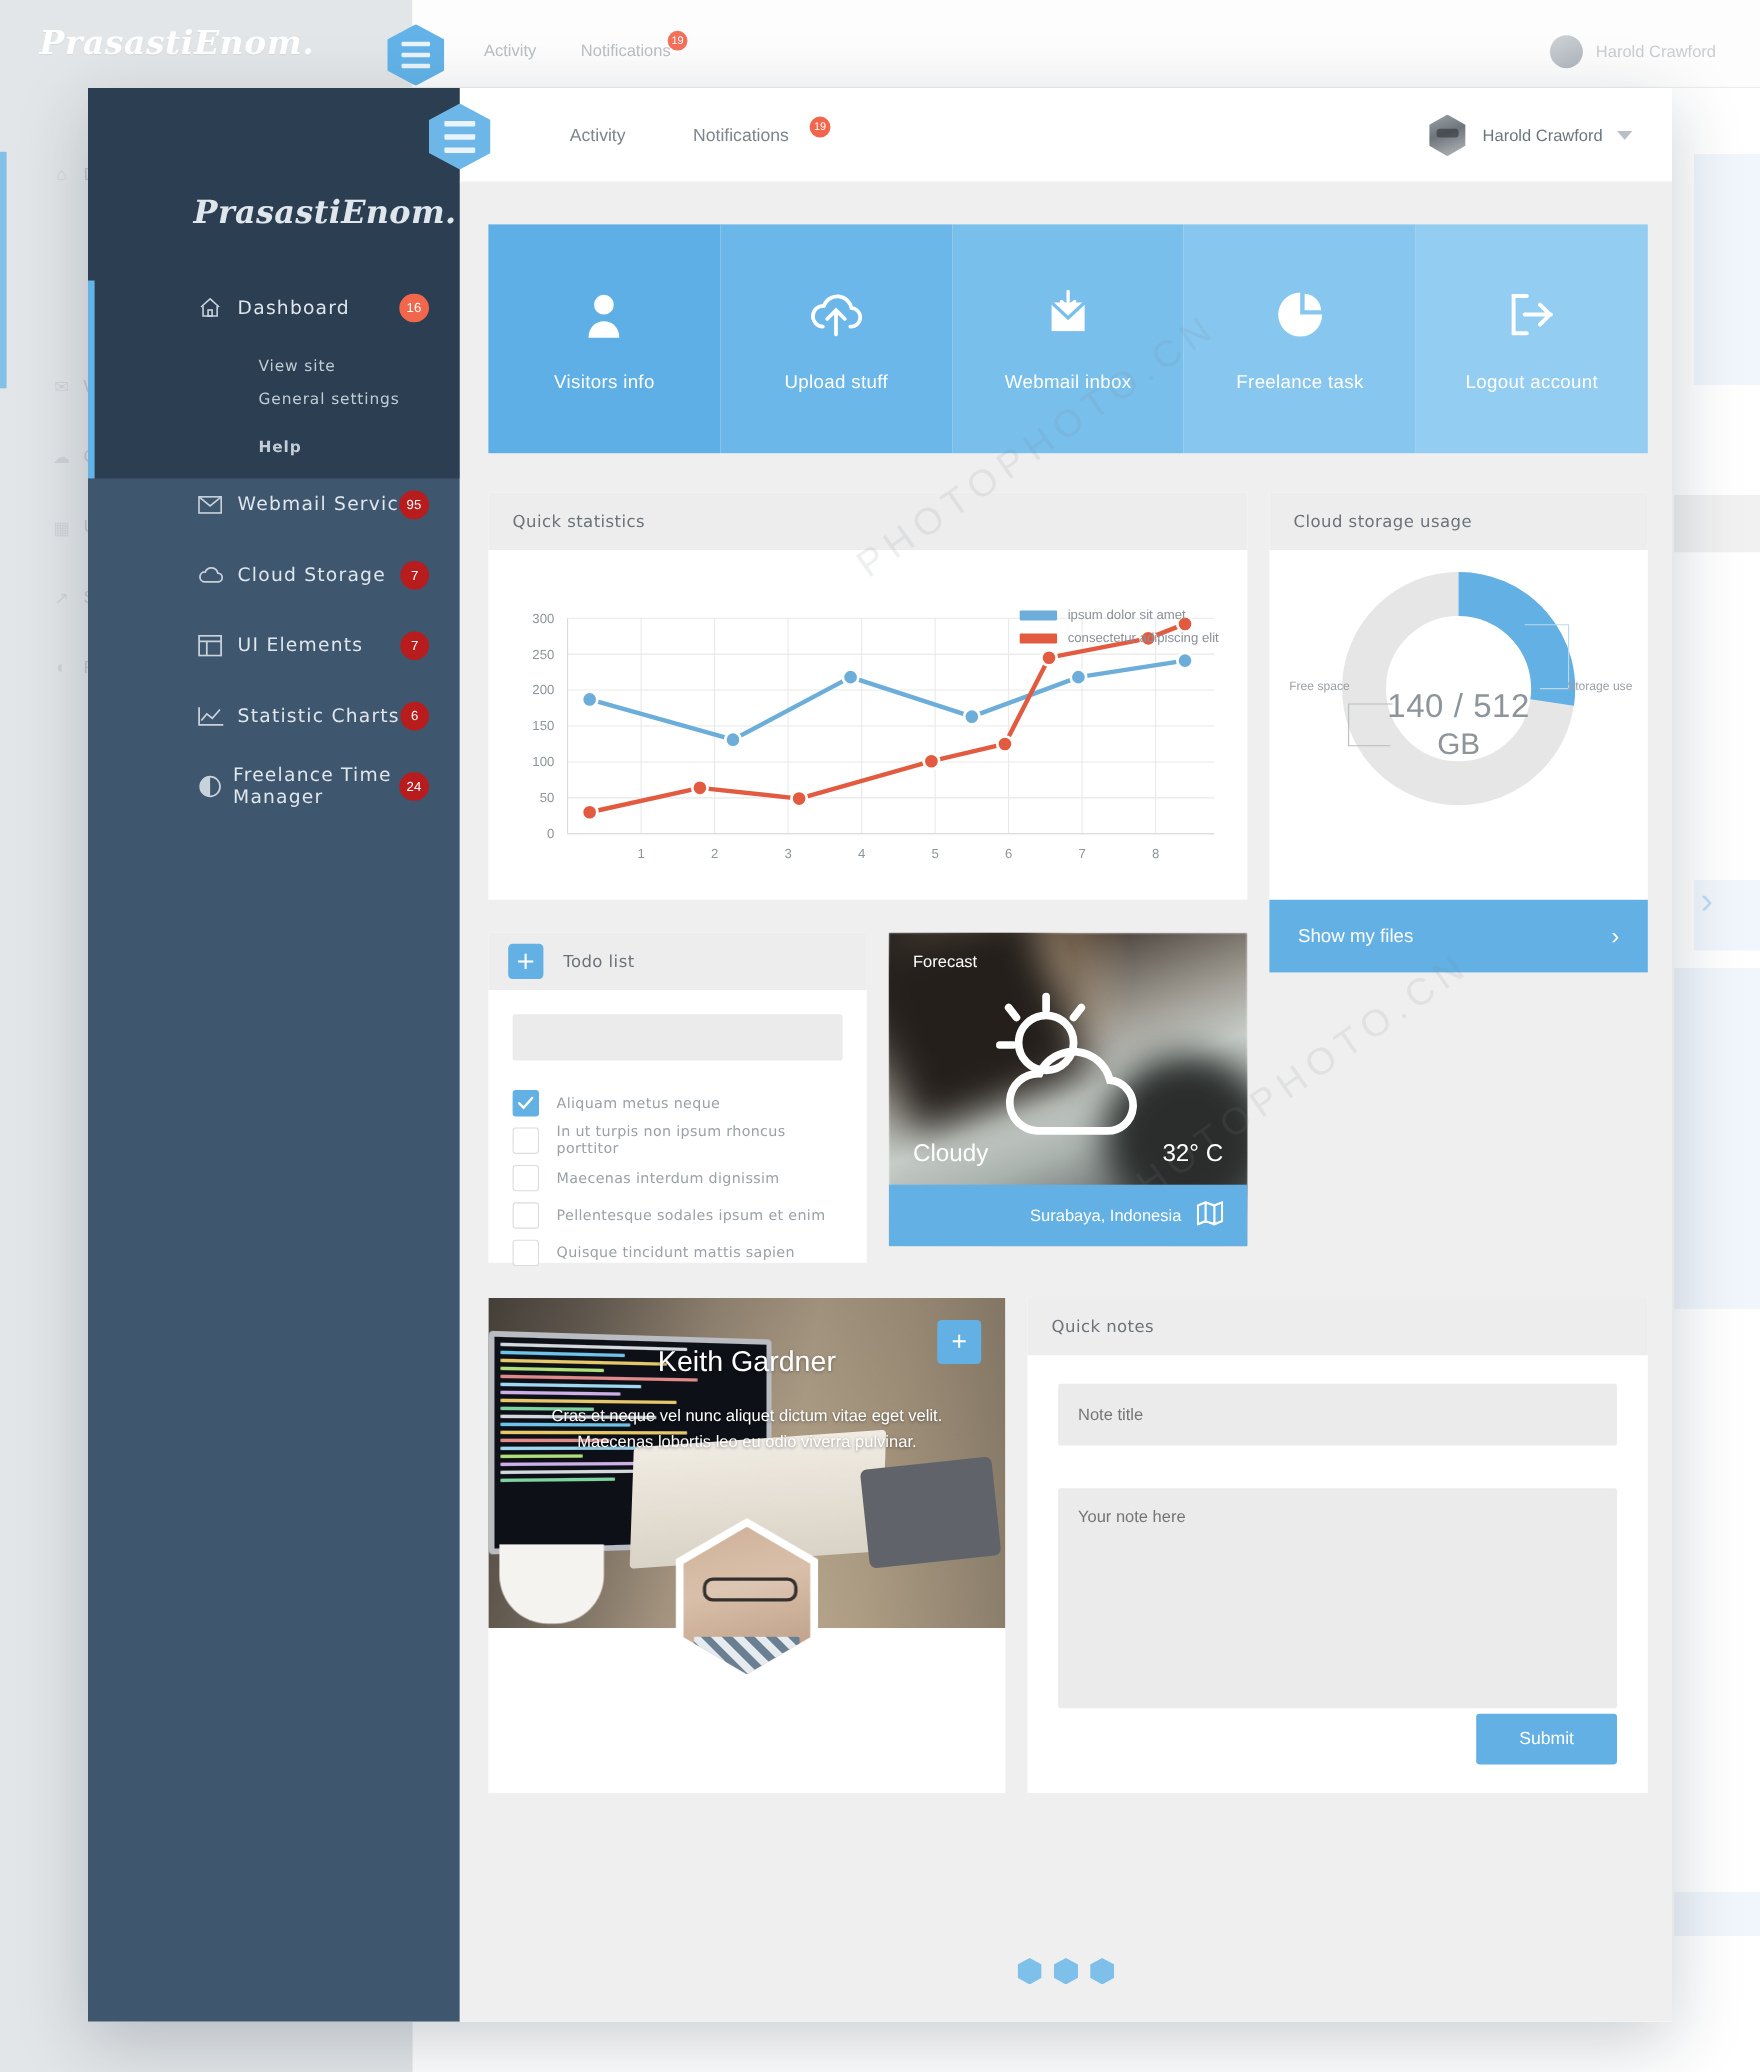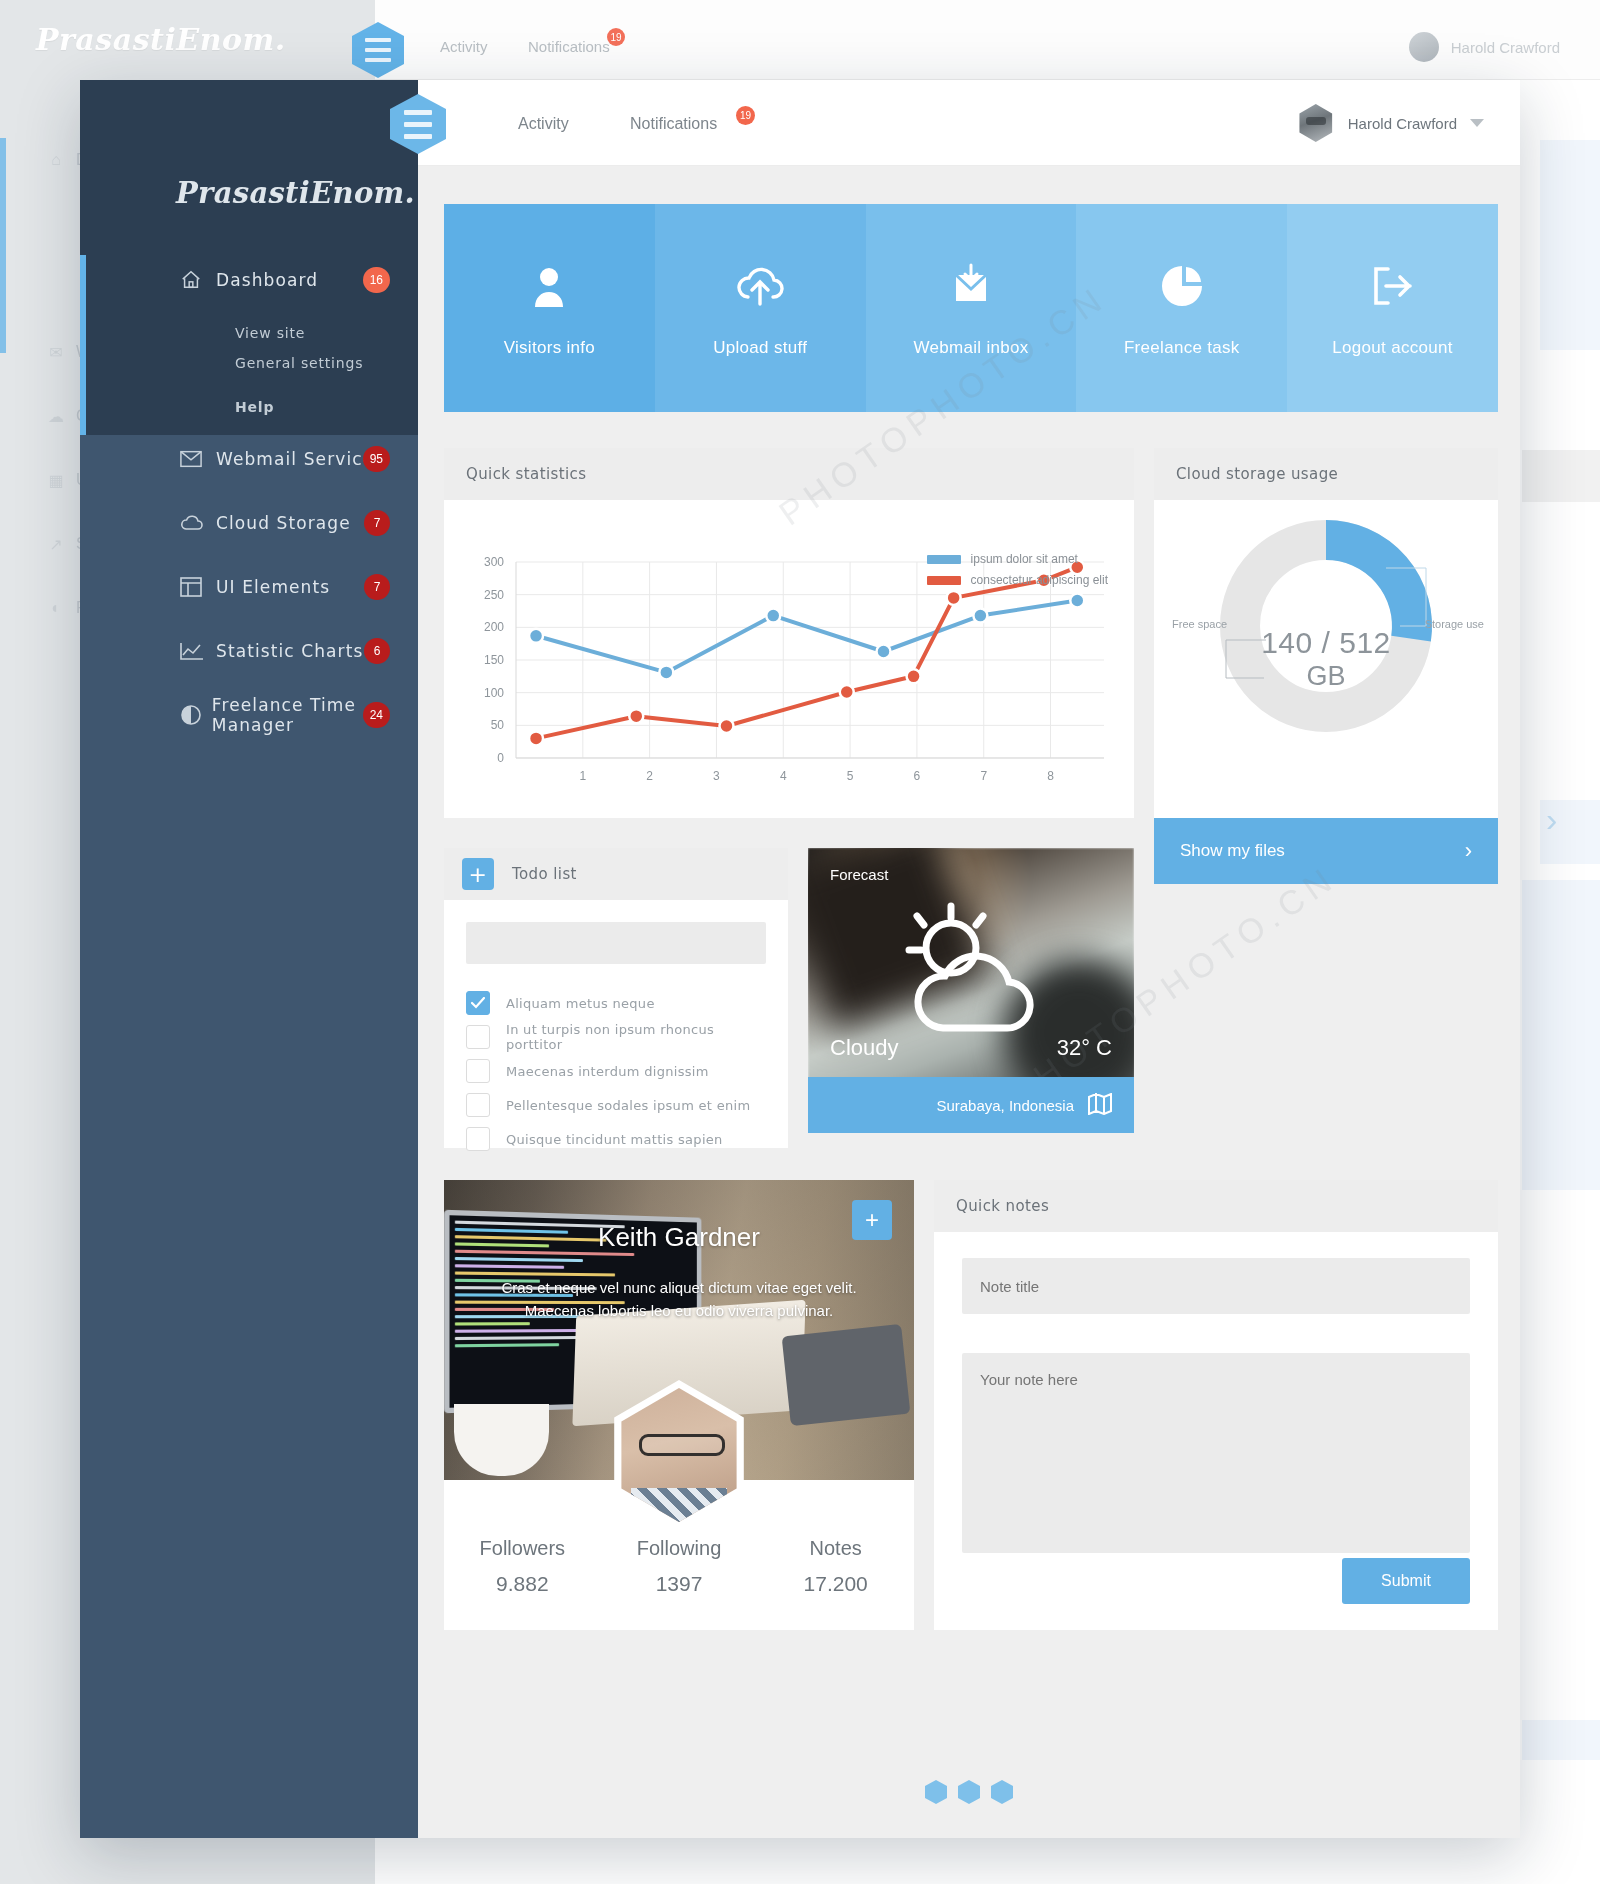--- a/index.html
+++ b/index.html
@@ -752,34 +752,20 @@
         <div class="hero-book"></div>
         <div class="hero-tablet"></div>
         <div class="hero-cup"></div>
         <div class="hero-plus">+</div>
         <div class="hero-name">Keith Gardner</div>
         <div class="hero-desc">Cras et neque vel nunc aliquet dictum vitae eget velit. Maecenas lobortis leo eu odio viverra pulvinar.</div>
       </div>
       <div class="hero-avatar">
         <div class="face"></div>
       </div>
-      <div class="stats">
-        <div class="stat">
-          <div class="k">Followers</div>
-          <div class="v">9.882</div>
-        </div>
-        <div class="stat">
-          <div class="k">Following</div>
-          <div class="v">1397</div>
-        </div>
-        <div class="stat">
-          <div class="k">Notes</div>
-          <div class="v">17.200</div>
-        </div>
-      </div>
     </section>
 
     <section class="panel" style="left:516px;top:1014px;width:564px;height:450px;">
       <div class="panel-head">Quick notes</div>
       <input class="qn-input" value="" placeholder="Note title" style="">
       <textarea class="qn-area" placeholder="Your note here" style=""></textarea>
       <button class="qn-submit">Submit</button>
     </section>
 
     <div class="pager">

